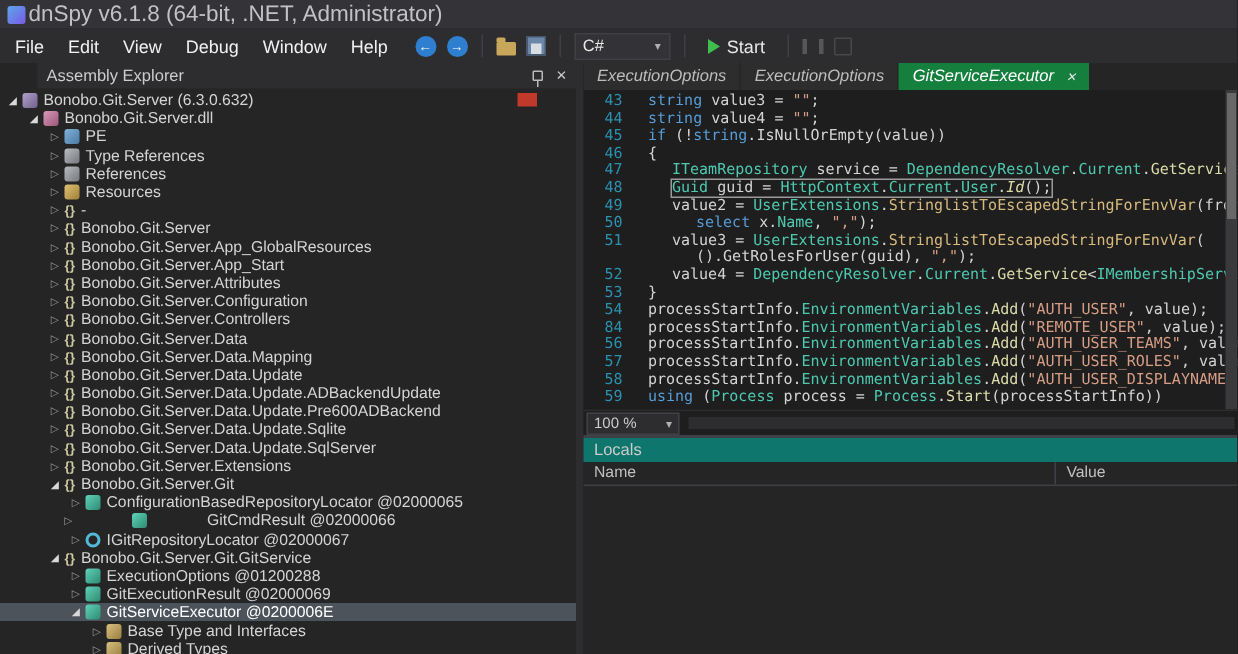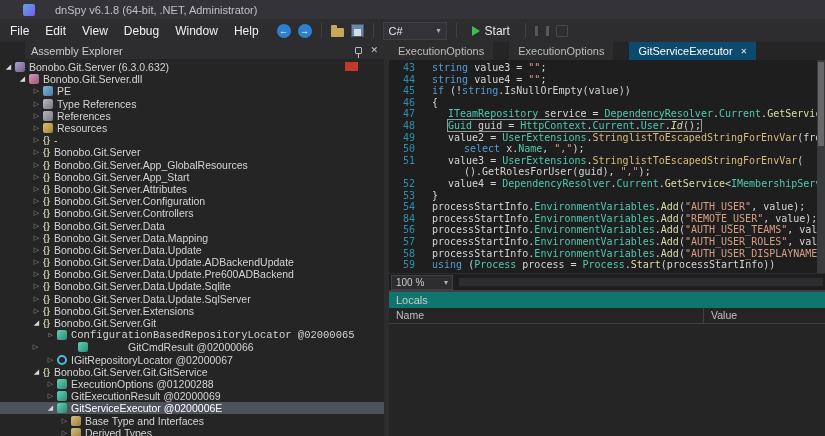--- a/index.html
+++ b/index.html
@@ -1,21 +1,21 @@
 <!DOCTYPE html>
 <html><head>
 <meta charset="utf-8">
 <style>
   html,body{margin:0;padding:0;background:#1e1e1e;}
   .app{position:relative;width:825px;height:436px;overflow:hidden;background:#252526;
        font-family:"Liberation Sans",sans-serif;color:#d4d4d4;-webkit-font-smoothing:antialiased;}
 
   
-  .titlebar{height:19px;background:#333338;display:flex;align-items:center;gap:20px;padding-left:23px;
-            font-size:11px;color:#c2c2c6;}
+  .titlebar{height:19px;background:#333338;display:flex;align-items:center;gap:2px;padding-left:5px;
+            font-size:15px;color:#c2c2c6;}
   .app-icon{width:12px;height:12px;border-radius:2px;background:linear-gradient(135deg,#5aa7e8,#7a5ae8);flex:none;}
 
   
   .menubar{height:23px;background:#2d2d30;display:flex;align-items:center;font-size:12px;color:#f1f1f1;padding-left:2px;}
   .menu-item{padding:3px 8px;cursor:default;}
   .toolbar{display:flex;align-items:center;gap:7px;margin-left:10px;}
   .nav-btn{width:14px;height:14px;border-radius:50%;background:#2f7fd1;color:#fff;font-size:9px;
            line-height:14px;text-align:center;flex:none;}
   .tb-sep{width:1px;height:15px;background:#3f3f46;margin:0 2px;}
   .folder-ico{width:13px;height:9px;background:#c9a75a;border-radius:1px;position:relative;margin-top:3px;}
@@ -54,23 +54,23 @@
   .i-pe{background:linear-gradient(135deg,#7fb2d9,#4a7ba6);}
   .i-typeref,.i-ref{background:linear-gradient(135deg,#b8bcc0,#75797d);}
   .i-res{background:linear-gradient(135deg,#e0c070,#a08038);}
   .i-class{background:linear-gradient(135deg,#5fd3b8,#2e8a72);}
   .i-iface{background:transparent;border:2px solid #55b8d8;border-radius:50%;width:6px;height:6px;}
   .i-folder{background:linear-gradient(135deg,#d8c080,#987f40);}
   .i-ns{background:none;border-radius:0;width:auto;color:#cdc9a0;font-weight:bold;font-size:9px;line-height:10px;}
   .red-marker{position:absolute;top:3px;right:26px;width:13px;height:9px;background:#c0392b;}
 
   
-  .tabbar{height:18px;background:#252526;display:flex;align-items:stretch;gap:16px;flex:none;overflow:hidden;}
+  .tabbar{height:18px;background:#252526;display:flex;align-items:stretch;gap:1px;flex:none;overflow:hidden;font-style:italic;}
   .tab{display:flex;align-items:center;padding:0 9px;font-size:11px;background:#2d2d2d;color:#bdbdbd;}
-  .tab.active{background:#0c4a6e;color:#ffffff;}
+  .tab.active{background:#15803d;color:#ffffff;}
   .tab-close{margin-left:8px;font-size:8px;color:#e8e8e8;}
 
   
   .editor{height:211px;flex:none;background:#1e1e1e;position:relative;overflow:hidden;
           font-family:"DejaVu Sans Mono","Liberation Mono",monospace;font-size:10px;padding-top:2px;}
   .code-row{display:flex;height:11.6px;line-height:11.6px;white-space:pre;}
   .gutter{width:26px;flex:none;text-align:right;padding-right:7px;color:#2b91af;}
   .code-text{flex:none;}
   .stmt-box{outline:1px solid #9a9a9a;text-align:center;}
   .c-kw{color:#569cd6;}
@@ -253,26 +253,26 @@
           <div class="tree-row" style="padding-left: 31px;">
             <span class="exp closed">▷</span>
             <span class="t-icon i-ns">{}</span>
             <span>Bonobo.Git.Server.Extensions</span>
           </div>
           <div class="tree-row" style="padding-left: 31px;">
             <span class="exp open">◢</span>
             <span class="t-icon i-ns">{}</span>
             <span>Bonobo.Git.Server.Git</span>
           </div>
-          <div class="tree-row" style="padding-left: 45px; font-family: Liberation Mono, monospace;">
+          <div class="tree-row" style="padding-left: 45px;">
             <span class="exp closed">▷</span>
             <span class="t-icon i-class"></span>
             <span>ConfigurationBasedRepositoryLocator @02000065</span>
           </div>
-          <div class="tree-row" style="padding-left: 30px; gap: 36px;">
+          <div class="tree-row" style="padding-left: 40px; gap: 36px;">
             <span class="exp closed">▷</span>
             <span class="t-icon i-class"></span>
             <span>GitCmdResult @02000066</span>
           </div>
           <div class="tree-row" style="padding-left: 45px;">
             <span class="exp closed">▷</span>
             <span class="t-icon i-iface"></span>
             <span>IGitRepositoryLocator @02000067</span>
           </div>
           <div class="tree-row" style="padding-left: 31px;">

